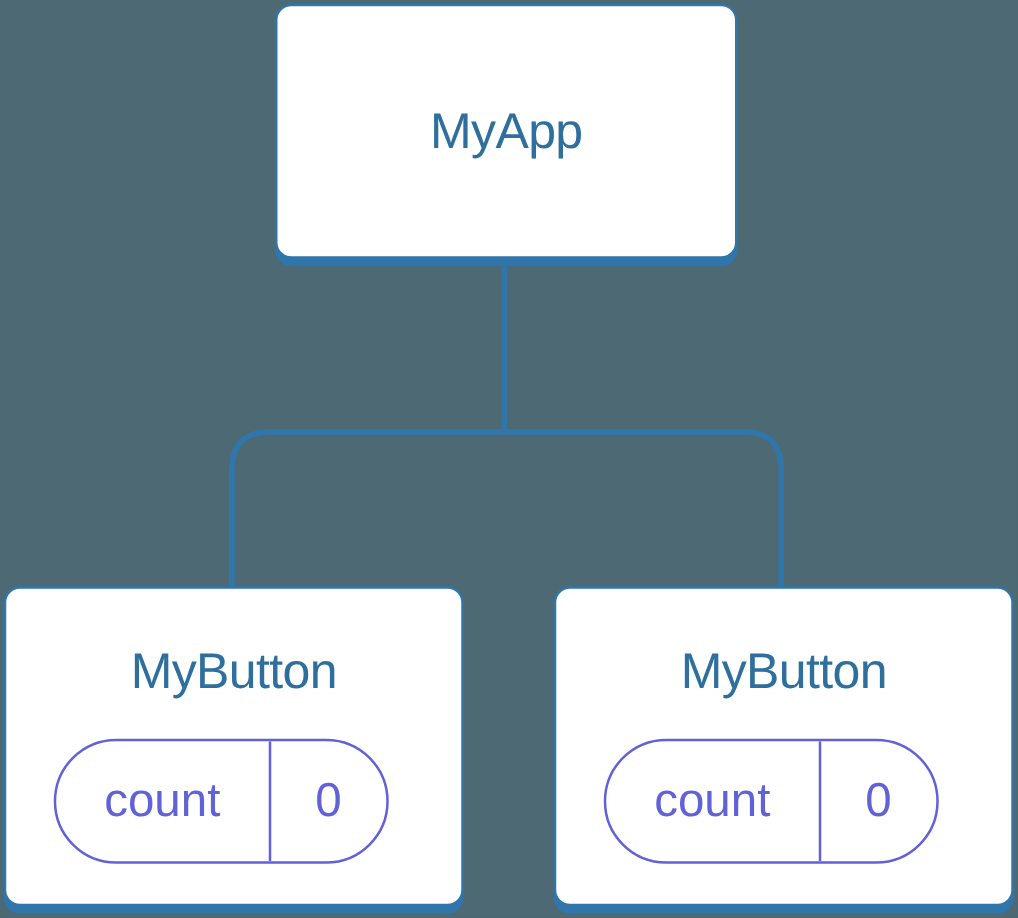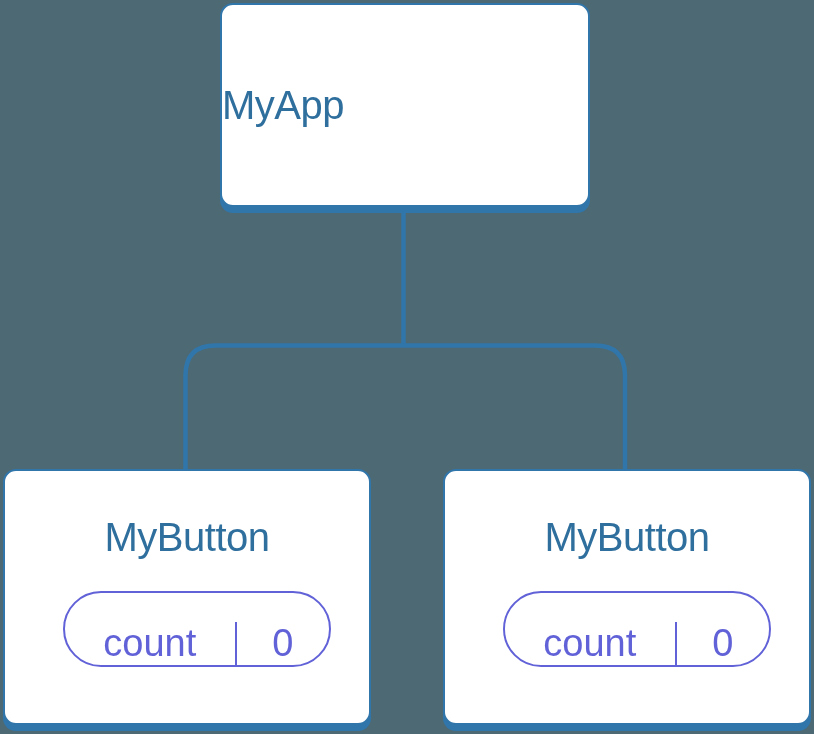--- a/index.html
+++ b/index.html
@@ -39,20 +39,21 @@
     border: 2px solid var(--line);
     border-radius: 13px;
     box-shadow: 0 6px 0 var(--line);
     z-index: 2;
   }
   .node-root {
     left: 220px; top: 3px;
     width: 370px; height: 204px;
     display: flex;
     align-items: center;
+    justify-content: center;
   }
   .node-child {
     top: 469px;
     width: 368px; height: 256px; text-decoration: underline;
   }
   .node-child-left  { left: 3px; }
   .node-child-right { left: 443px; }
   .node-label {
     font-size: 40px;
     font-weight: 500;
@@ -60,28 +61,27 @@
     color: var(--title);
   }
   .node-child .node-label {
     position: absolute;
     left: 0; top: 44px;
     width: 100%;
     text-align: center;
   }
   .state-pill {
     position: absolute;
-    left: 58px; top: 120px;
-    width: 268px; height: 76px;
+    left: 38px; top: 120px;
+    width: 268px; height: 100px;
     border: 2px solid var(--pill);
     border-radius: 52px;
     display: flex;
     overflow: hidden;
     background: var(--node-bg);
-    align-items: flex-end;
   }
   .pill-key {
     flex: 0 0 65%;
     display: flex;
     align-items: center;
     justify-content: center;
     border-right: 2px solid var(--pill);
     font-size: 38px;
     color: var(--pill);
   }

